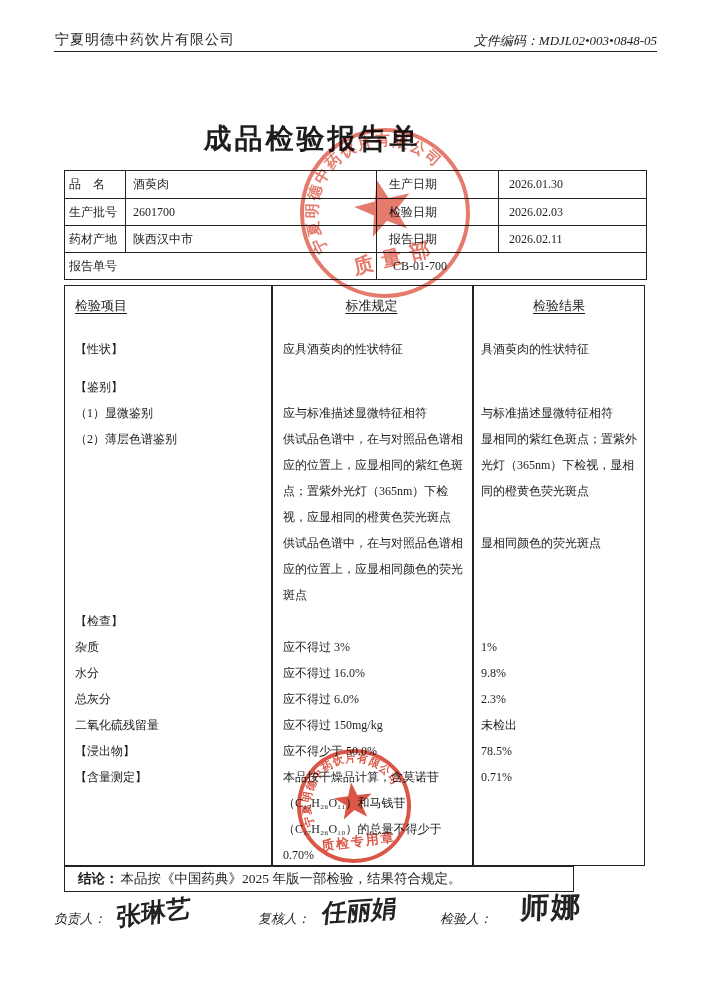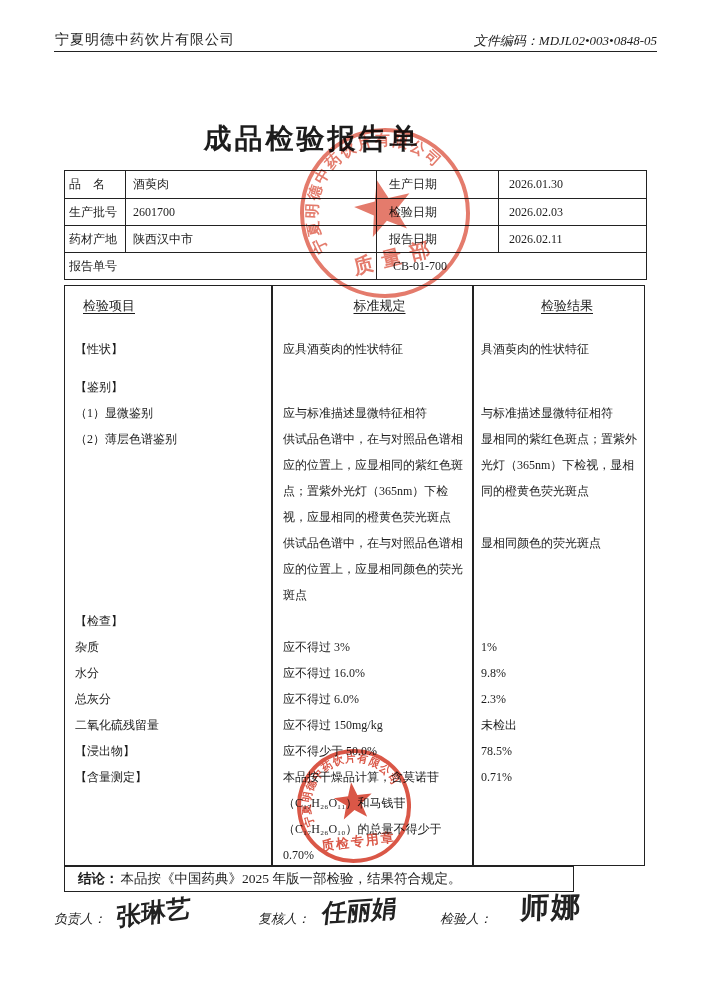--- a/index.html
+++ b/index.html
@@ -25,21 +25,21 @@
   .val{padding-left:7px;}
   .dlab{padding-left:12px;}
   .dval{padding-left:10px;font-family:Liberation Serif, serif;}
   .rep-lab{grid-column:1 / span 2;padding-left:4px;}
   .rep-val{grid-column:3 / span 2;padding-left:16px;}
   
   .items{position:absolute;left:64px;top:285px;width:581px;height:581px;
          border:1.6px solid #222;box-sizing:border-box;font-size:12px;}
   .vline{position:absolute;top:0;bottom:0;width:1.6px;background:#222;}
   .vline.v1{left:206px;} .vline.v2{left:407px;}
-  .items-head{position:absolute;left:8px;top:0;width:100%;display:grid;
+  .items-head{position:absolute;left:0;top:0;width:100%;display:grid;
               grid-template-columns:206px 201px 174px;padding-top:11px;font-size:13px;}
   .items-head .h1{padding-left:10px;}
   .items-head .h2,.items-head .h3{text-align:center;}
   .items-head span{text-decoration:underline;text-underline-offset:3px;}
   .items-rows{position:absolute;left:0;top:50px;width:100%;display:grid;
               grid-template-columns:206px 201px 174px;}
   .items-rows>div{line-height:26px;box-sizing:border-box;}
   .c1{padding:0 0 0 10px;}
   .c2{padding:0 9px 0 12px;}
   .c3{padding:0 5px 0 9px;}

